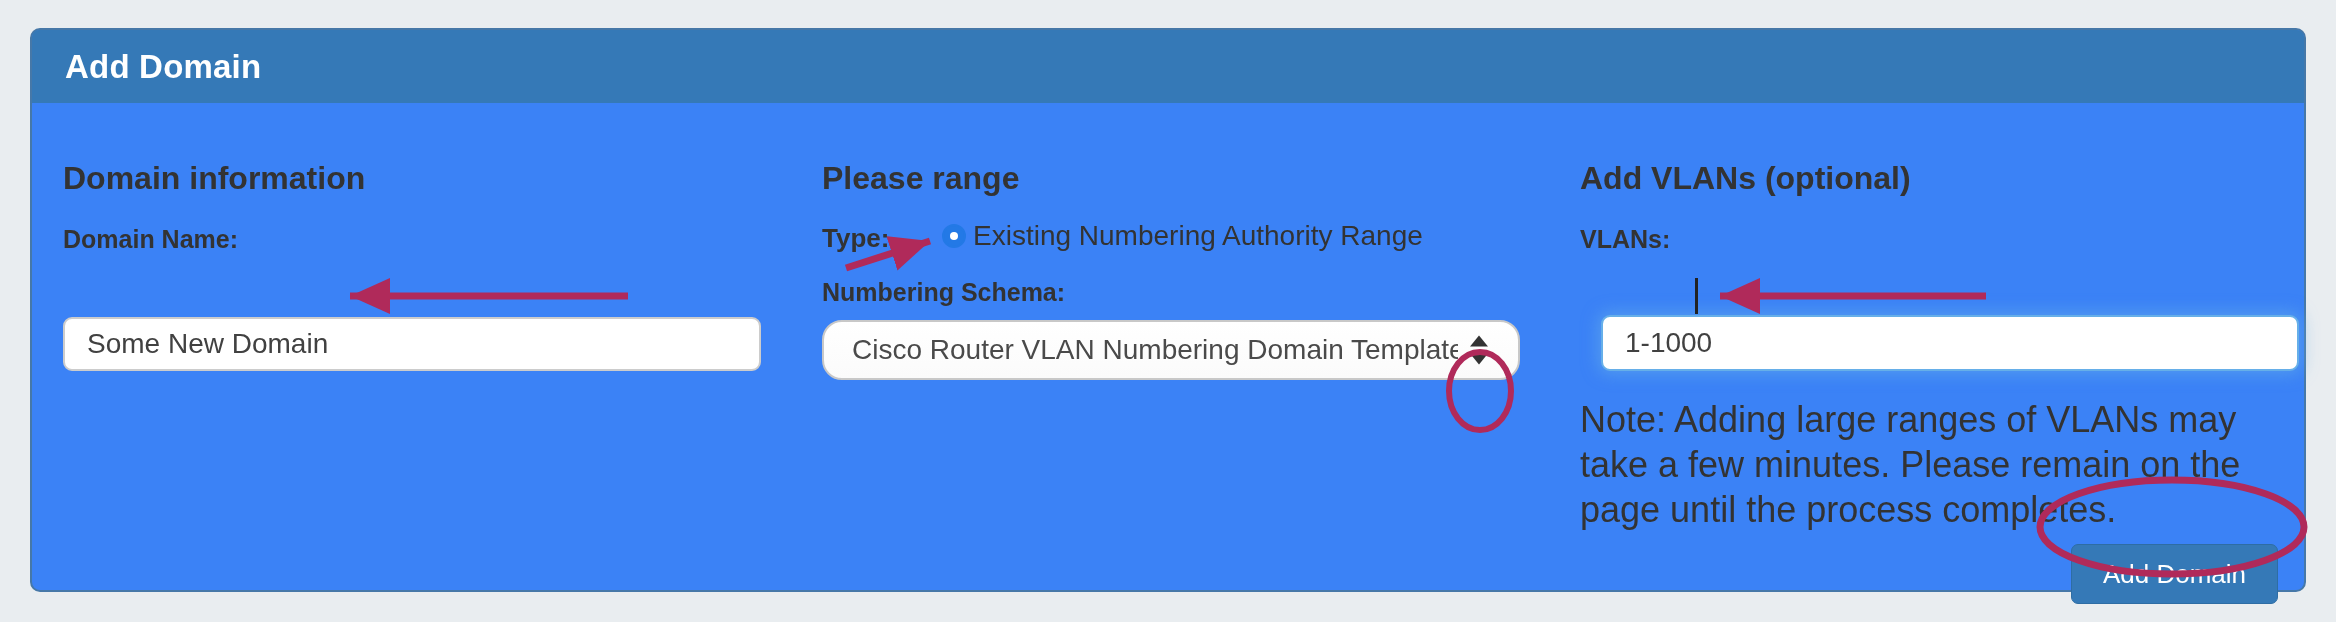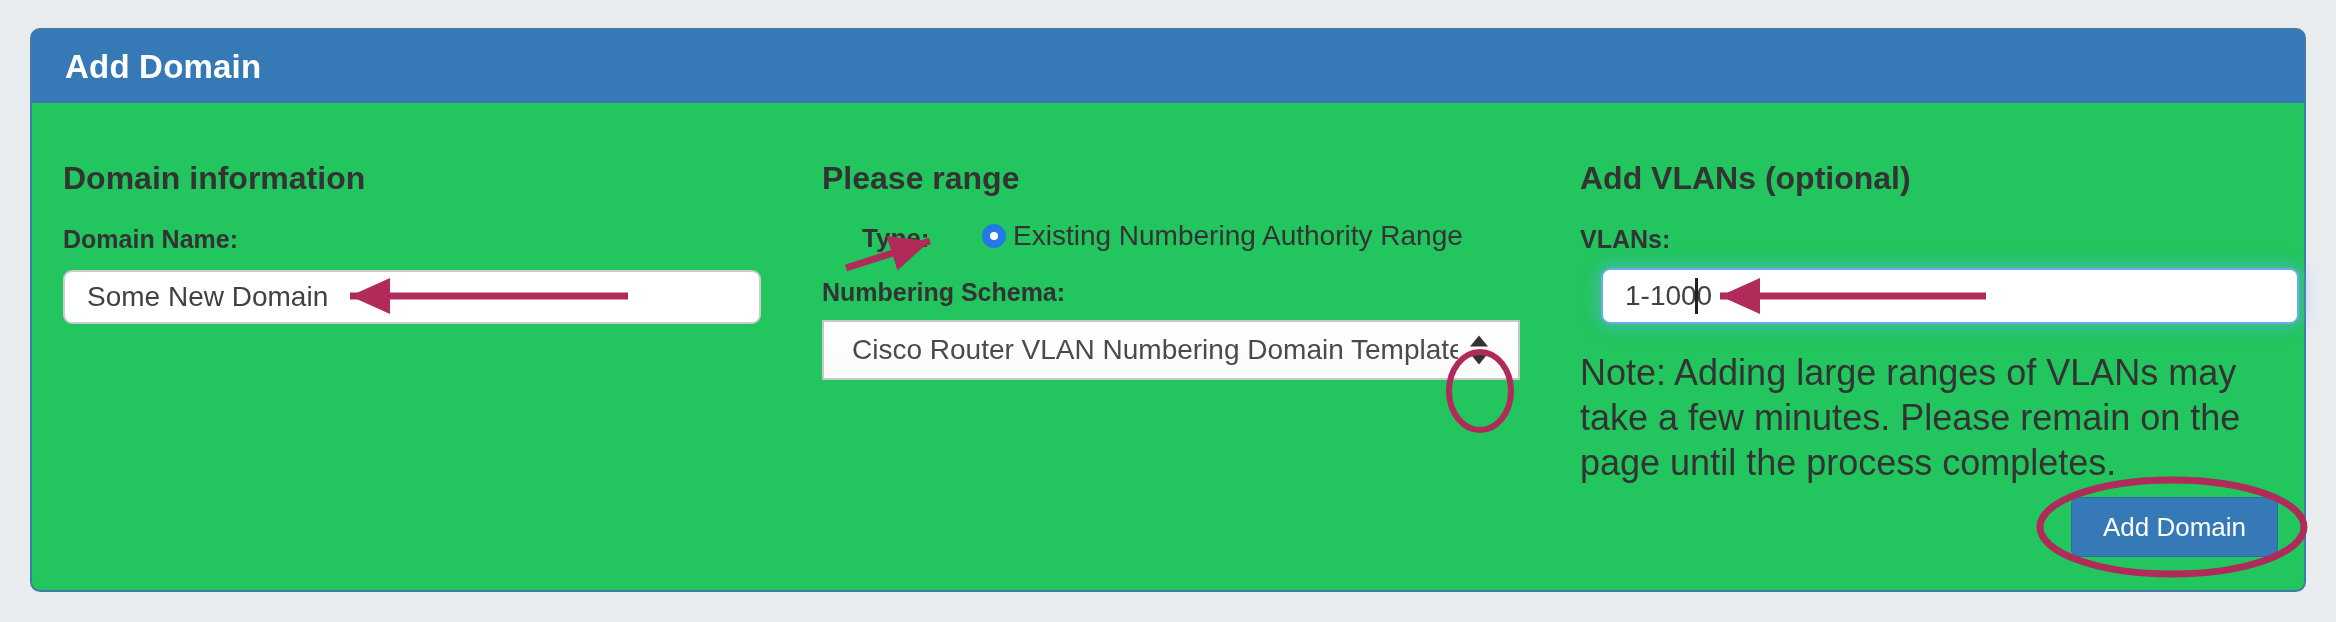--- a/index.html
+++ b/index.html
@@ -10,21 +10,21 @@
     color: #333;
     position: relative;
     overflow: hidden;
   }
 
   
   .panel {
     position: absolute;
     left: 30px; top: 28px;
     width: 2276px; height: 564px;
-    background: #22c55e;
+    background: #3b82f6;
     border: 2px solid #4678a8;
     border-radius: 10px;
   }
   .panel-header {
     height: 73px;
     background: #3579b7;
     border-radius: 7px 7px 0 0;
     display: flex;
     align-items: center;
     padding-left: 33px;
@@ -67,37 +67,38 @@
   input.text-input {
     width: 698px; height: 54px;
     border: 2px solid #cccccc;
     border-radius: 9px;
     background: #ffffff;
     font-family: "Liberation Sans", sans-serif;
     font-size: 28px;
     color: #414141;
     padding: 0 22px;
     outline: none;
+    margin-top: 47px;
   }
   .input-wrap.focused { margin-top: 13px; padding-left: 21px; }
   .input-wrap.focused input.text-input {
     height: 56px;
     border-color: #66afe9;
     box-shadow: 0 0 16px 3px rgba(102, 175, 233, 0.55);
   }
   .caret {
     position: absolute;
     left: 115px; top: 10px;
     width: 3px; height: 36px;
     background: #222;
   }
 
   
   .type-row { display: flex; margin-top: 24px; }
-  .type-label { width: 120px; font-size: 26px; line-height: 32px; font-weight: bold; padding-top: 2px; margin-left: 40px; }
+  .type-label { width: 120px; font-size: 26px; line-height: 32px; font-weight: bold; padding-top: 2px; }
   .radio-rows { display: flex; flex-direction: column; gap: 14px; }
   .radio-row { display: flex; align-items: center; height: 32px; }
   .radio-row + .radio-row { margin-top: 16px; }
   .radio {
     width: 24px; height: 24px;
     border-radius: 50%;
     background: #ffffff;
     border: 2px solid #b9b9b9;
     position: relative;
     flex: none;
@@ -116,21 +117,21 @@
   }
   .radio-text { font-size: 28px; color: #333; margin-left: 7px; white-space: nowrap; }
 
   
   .schema-label { margin-top: 22px; }
   .select-box {
     position: relative;
     margin-top: 12px;
     width: 698px; height: 60px;
     border: 2px solid #c8c8c8;
-    border-radius: 1px;
+    border-radius: 20px;
     background: linear-gradient(#ffffff, #fbfbfb);
     display: flex;
     align-items: center;
     padding: 0 60px 0 28px;
     cursor: default;
   }
   .select-value {
     font-size: 28px;
     color: #4a4a4a;
     white-space: nowrap;

